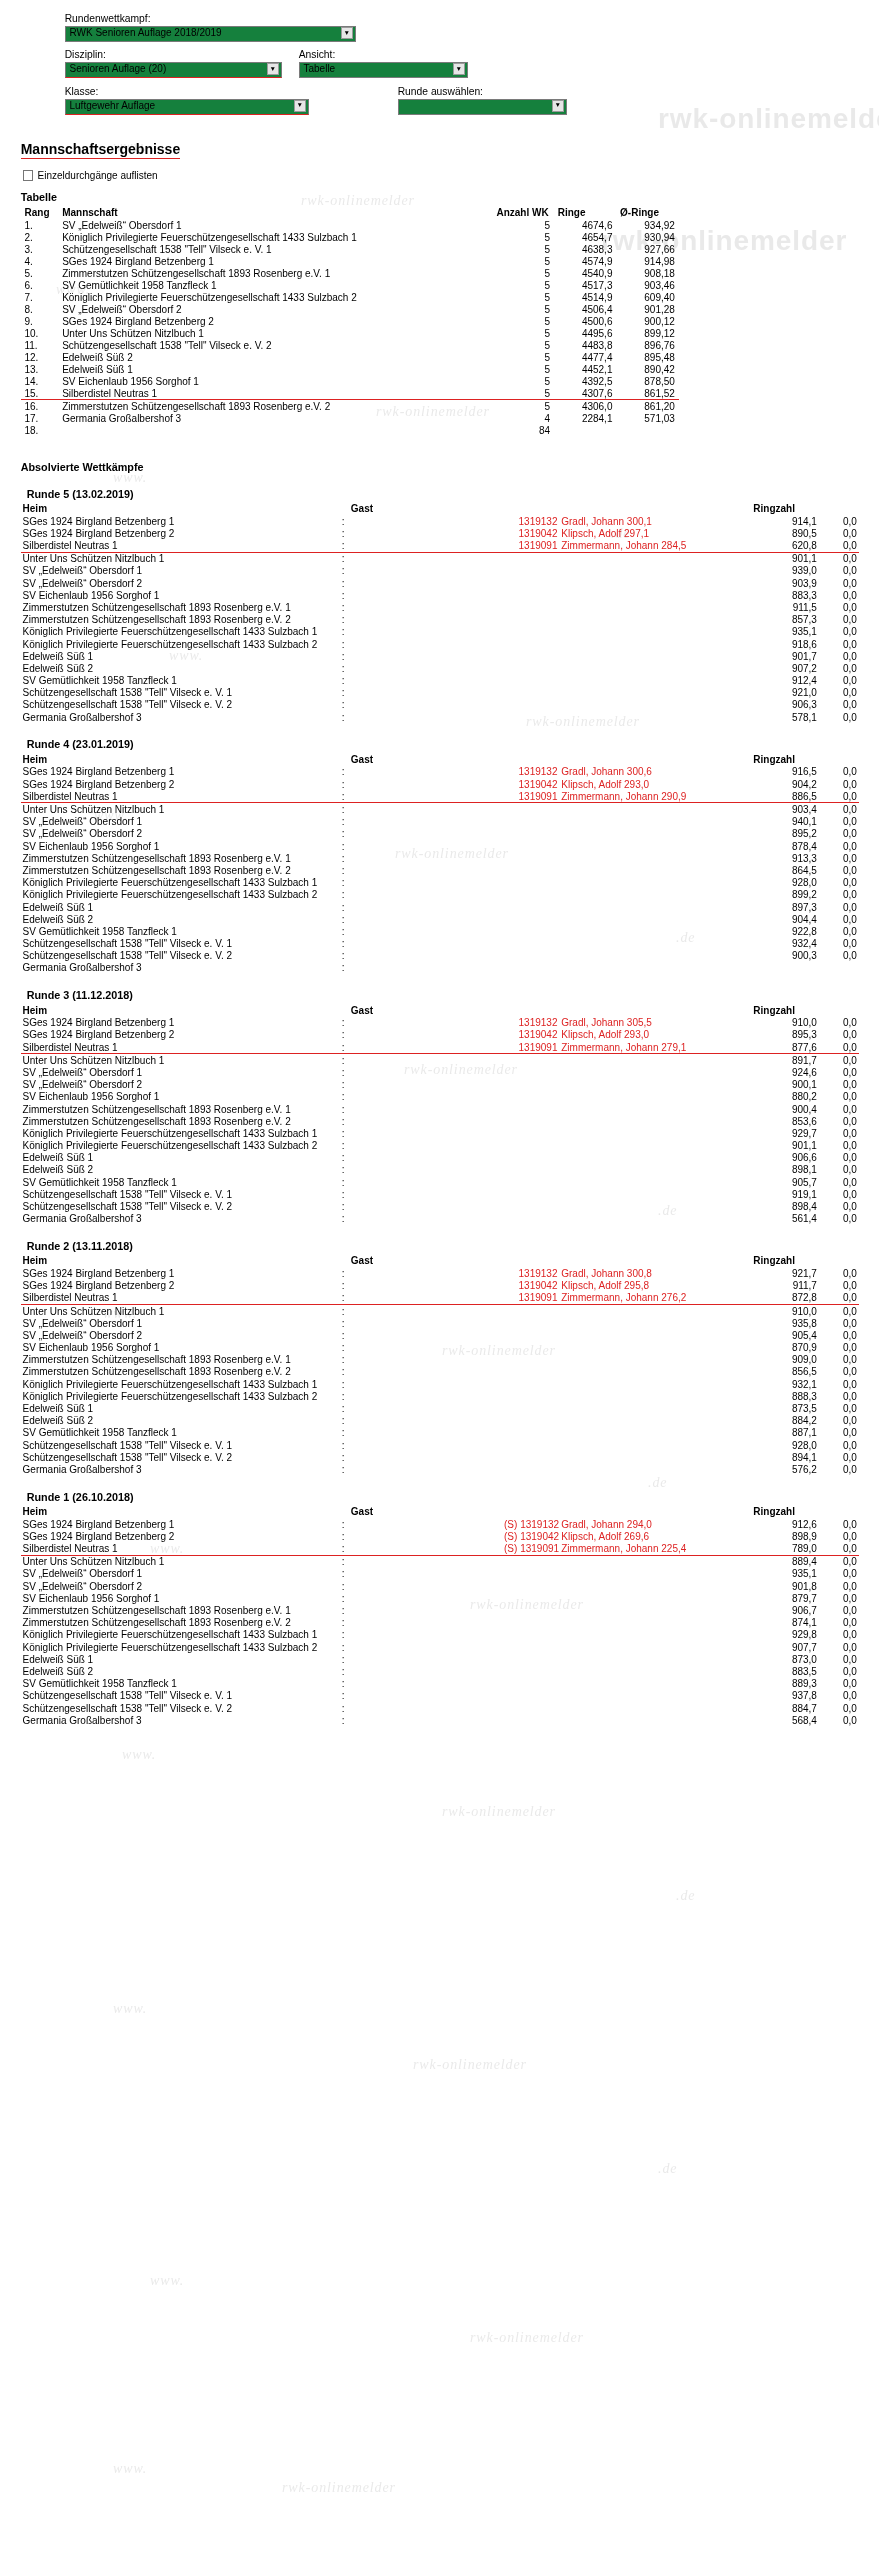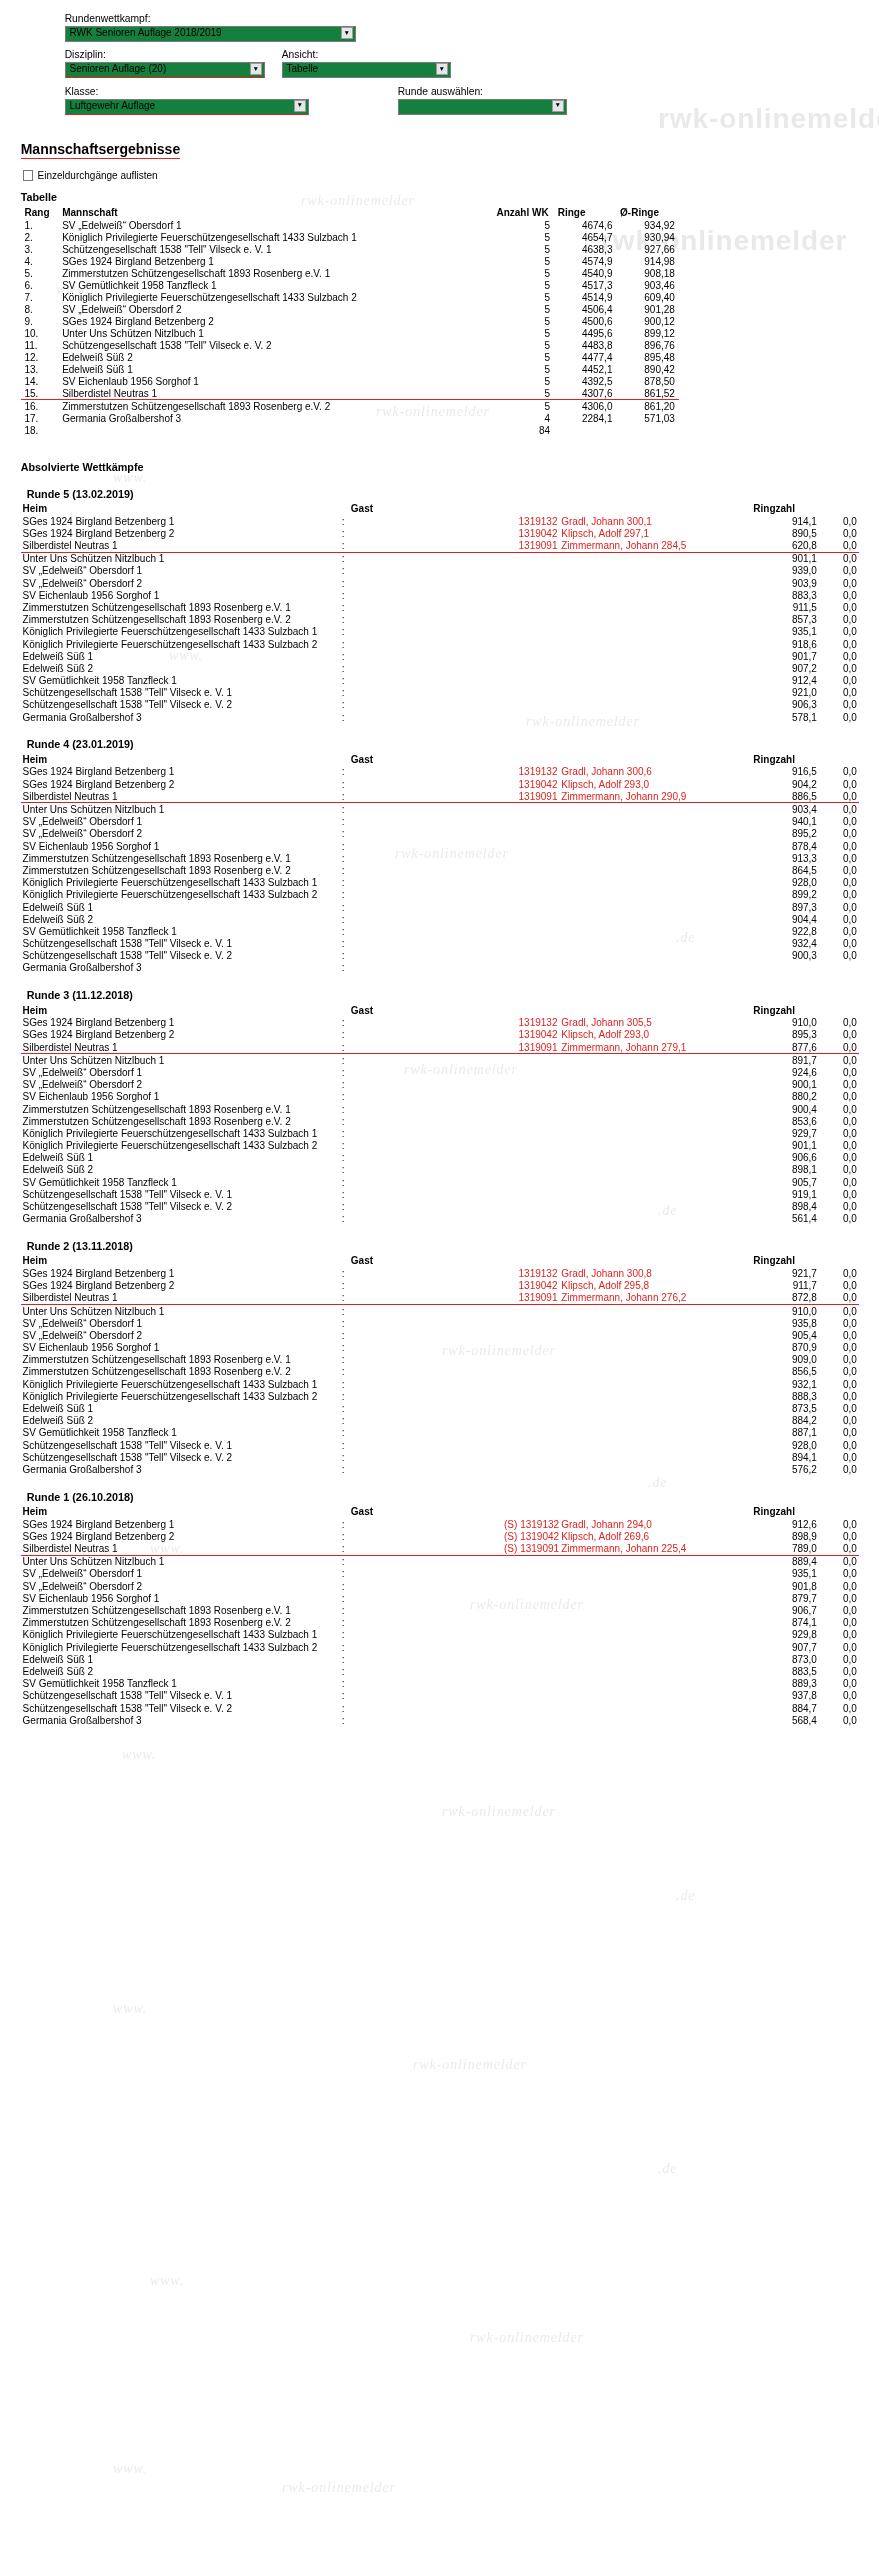--- a/index.html
+++ b/index.html
@@ -44,21 +44,21 @@
   }
   .selectbox .txt { flex:1; overflow:hidden; white-space:nowrap; }
   .arrow {
     width: 12.2px; height: 12.2px;
     background: #e6e6e6;
     border: 0.9px solid #9a9a9a;
     display:flex; align-items:center; justify-content:center;
     font-size: 6.6px; line-height: 1;
   }
   .w-wettkampf { width: 291px; }
-  .w-disziplin { width: 200px; gap: 39px; }
+  .w-disziplin { width: 217px; gap: 39px; }
   .w-ansicht { width: 169px; }
   .w-klasse  { width: 244px; }
   .w-runde   { width: 169px; }
   .gap { width: 17px; }
   .underline-red { border-bottom: 1.4px solid #d22; }
 
   
   h2.title {
     font-size: 14px;
     font-weight: bold;

